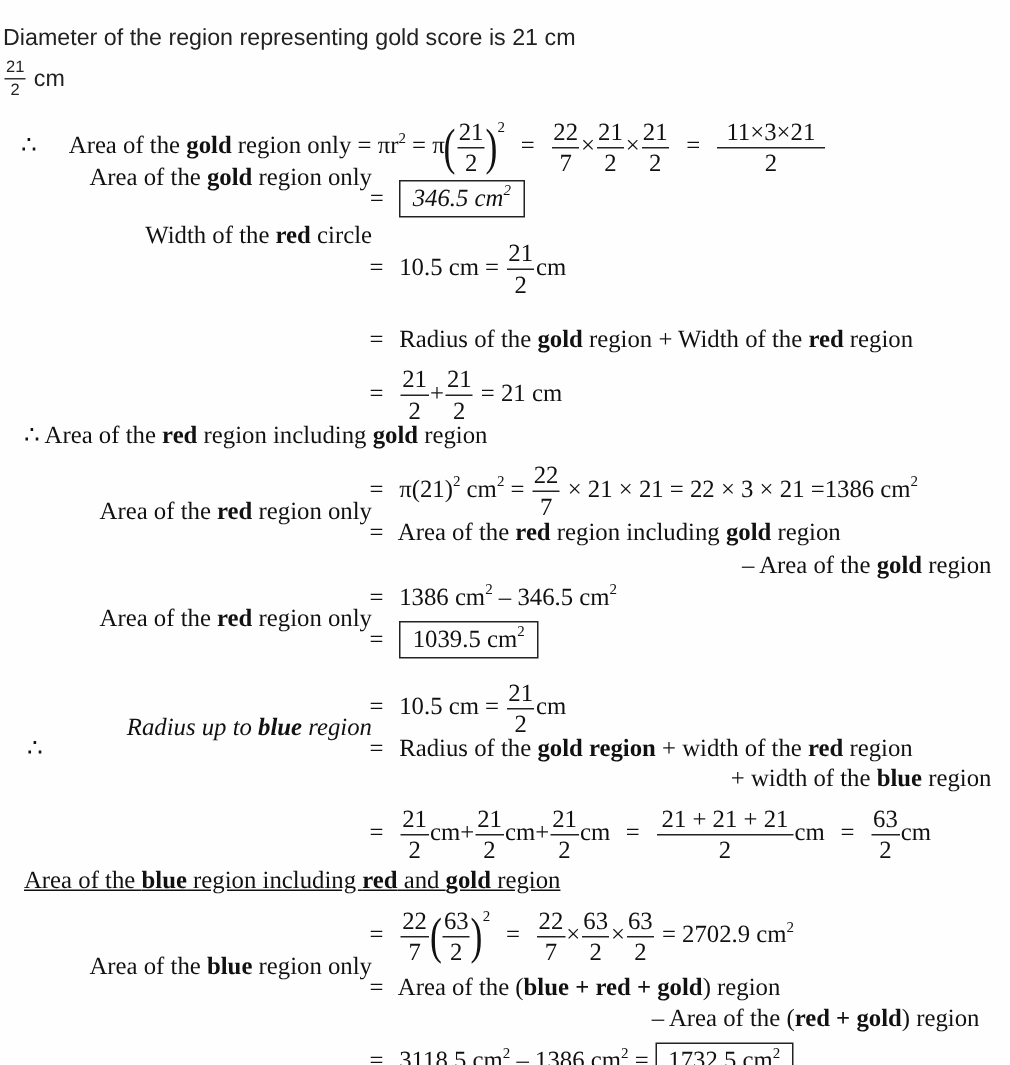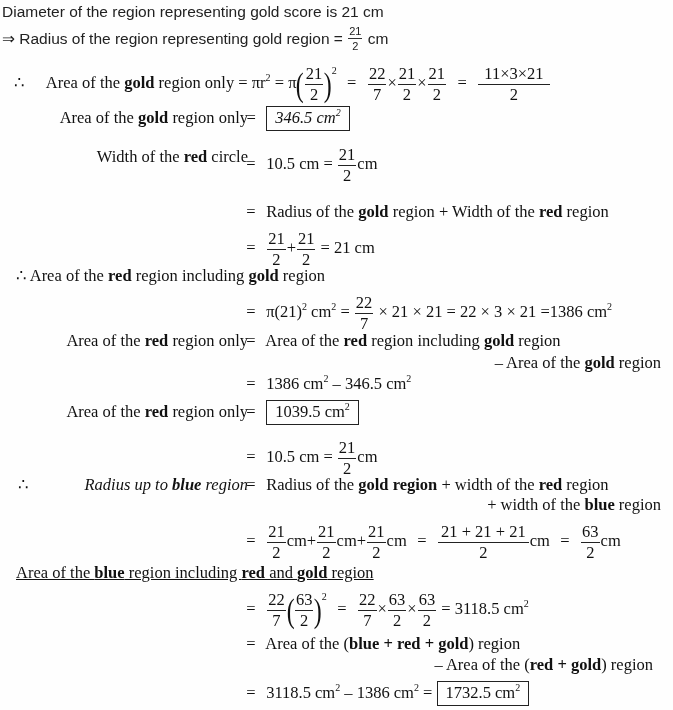--- a/index.html
+++ b/index.html
@@ -1,20 +1,20 @@
 <!DOCTYPE html>
 <html><head>
   <meta charset="utf-8">
   <style>
     html, body { margin: 0; padding: 0; background: #ffffff; }
     body { width: 673px; height: 710px; overflow: hidden; position: relative; color: #1a1a1a; }
     .page { position: absolute; left: 0; top: 0; width: 673px; height: 710px; background: #fefefe; }
     .sans { font-family: "Liberation Sans", sans-serif; font-size: 15.5px; color: #222; }
     .serif { font-family: "Liberation Serif", serif; font-size: 16.5px; color: #111; }
-    .line { position: absolute; white-space: nowrap; line-height: 20px; }
+    .line { position: absolute; white-space: nowrap; line-height: 20px; margin-top: 14px; }
     b { font-weight: bold; }
     .frac { display: inline-block; vertical-align: middle; text-align: center; margin: 0 1px; line-height: 1; }
     .frac > span { display: block; padding: 0 1px; }
     .frac .num { border-bottom: 1px solid #222; padding-bottom: 1px; }
     .frac .den { padding-top: 2px; }
     .frac.small { font-size: 11px; vertical-align: -6px; }
     .frac.small .num { border-bottom: 1px solid #333; }
     .paren { display: inline-block; font-size: 34px; line-height: 1; vertical-align: middle; transform: scaleX(0.7); margin: 0 -2px; }
     sup { font-size: 10px; vertical-align: 7px; line-height: 0; }
     .boxed { display: inline-block; border: 1.5px solid #222; padding: 1px 8px 2px 8px; line-height: 20px; }
@@ -24,21 +24,21 @@
   </style>
 </head>
 <body>
 
 <div class="page">
 
   <div class="line sans" style="left:2px; top:2px;">
     <span>Diameter of the region representing gold score is 21 cm</span>
   </div>
   <div class="line sans" style="left:2px; top:26px;">
-    <span>⇒ Radius of the region representing gold region = </span><span class="frac small"><span class="num">21</span><span class="den">2</span></span><span> cm</span>
+    <span class="frac small"><span class="num">21</span><span class="den">2</span></span><span> cm</span>
   </div>
 
   <div class="line serif" style="left:14px; top:66px;">
     <span class="therefore">∴</span>
     <span style="display:inline-block;width:14px;"></span>
     <span>Area of the </span><b>gold</b><span> region only</span>
     <span>= πr</span><sup>2</sup><span> = π</span><span class="paren">(</span><span class="frac"><span class="num">21</span><span class="den">2</span></span><span class="paren">)</span><sup style="vertical-align:14px;">2</sup>
     <span class="eq">=</span>
     <span class="frac"><span class="num">22</span><span class="den">7</span></span><span>×</span><span class="frac"><span class="num">21</span><span class="den">2</span></span><span>×</span><span class="frac"><span class="num">21</span><span class="den">2</span></span>
     <span class="eq">=</span>
@@ -133,23 +133,26 @@
   </div>
 
   <div class="line serif" style="left:16px; top:563px;text-decoration:underline;">
     <span>Area of the </span><b>blue</b><span> region including </span><b>red</b><span> and </span><b>gold</b><span> region</span>
   </div>
   <div class="line serif" style="left:240px; top:592px;">
     <span class="eq">=</span>
     <span class="frac"><span class="num">22</span><span class="den">7</span></span><span class="paren">(</span><span class="frac"><span class="num">63</span><span class="den">2</span></span><span class="paren">)</span><sup style="vertical-align:14px;">2</sup>
     <span class="eq">=</span>
     <span class="frac"><span class="num">22</span><span class="den">7</span></span><span>×</span><span class="frac"><span class="num">63</span><span class="den">2</span></span><span>×</span><span class="frac"><span class="num">63</span><span class="den">2</span></span>
-    <span>= 3118.5 cm</span><sup>2</sup>
+    <span>= 2702.9 cm</span><sup>2</sup>
   </div>
 
+  <div class="label serif" style="right:425px; top:634px;">
+    <span>Area of the </span><b>blue</b><span> region only</span>
+  </div>
   <div class="line serif" style="left:240px; top:634px;">
     <span class="eq">=</span>
     <span>Area of the (</span><b>blue + red + gold</b><span>) region</span>
   </div>
   <div class="line serif" style="right:20px; top:655px;">
     <span>– Area of the (</span><b>red + gold</b><span>) region</span>
   </div>
   <div class="line serif" style="left:240px; top:681px;">
     <span class="eq">=</span>
     <span>3118.5 cm</span><sup>2</sup><span> – 1386 cm</span><sup>2</sup><span> =</span>

